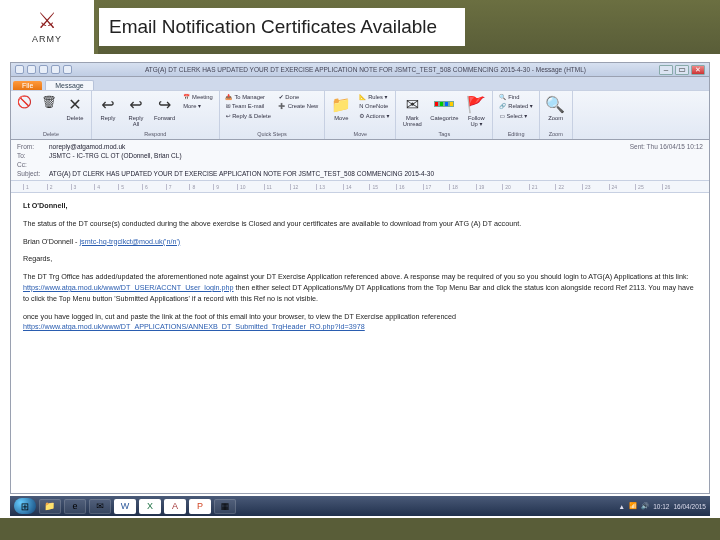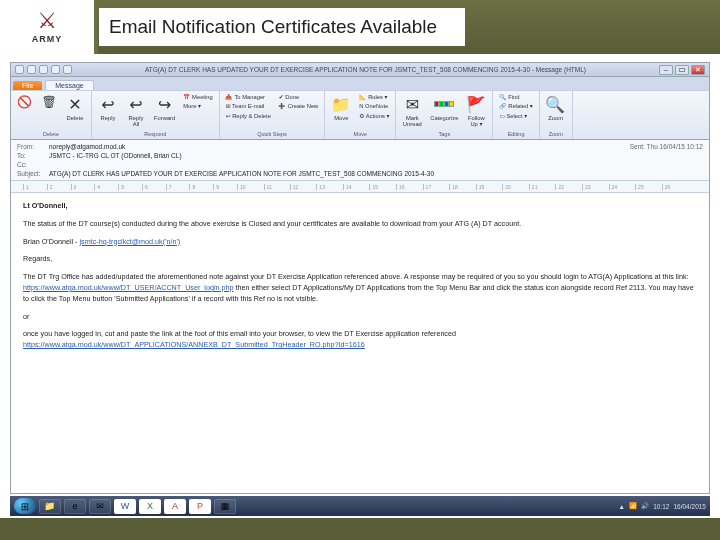--- a/index.html
+++ b/index.html
@@ -1,20 +1,20 @@
 <!DOCTYPE html>
 <html><head>
 <meta charset="utf-8">
 <style>
 *{box-sizing:border-box;margin:0;padding:0;font-family:"Segoe UI",Tahoma,sans-serif}
 body{width:720px;height:540px;background:#fff;overflow:hidden}
 .slide-header{height:54px;background:#fff;display:flex;align-items:center;border-bottom:1px solid #4d5838}
 .army-badge{width:98px;height:54px;background:#fff;display:flex;flex-direction:column;align-items:center;justify-content:center;border-right:4px solid #6b6f41}
 .badge-icon{font-size:22px;color:#8b1a1a;line-height:1}
-.badge-text{font-size:9px;font-weight:bold;letter-spacing:1px;color:#333;margin-top:2px}
+.badge-text{font-size:9px;font-weight:normal;letter-spacing:1px;color:#333;margin-top:2px}
 .header-bar{flex:1;height:54px;background:linear-gradient(#6b6f41,#595d38);display:flex;align-items:center}
 .header-title-box{background:#fff;height:38px;margin-left:1px;padding:4px 28px 4px 10px;display:flex;align-items:center}
 .header-title{font-size:19px;color:#222}
 .outlook{width:700px;margin:8px 10px 0 10px;border:1px solid #9aa1b1;font-size:8px;color:#333;background:#e6ecf6}
 .ol-titlebar{height:14px;background:linear-gradient(#d6e0f0,#c0cde4);display:flex;align-items:center;padding:0 4px;border-bottom:1px solid #9aa1b1}
 .ol-qat{display:flex;gap:3px}
 .qat-btn{width:9px;height:9px;background:#e8eef8;border:1px solid #8ea0c2;border-radius:2px}
 .ol-wintitle{flex:1;text-align:center;font-size:6.5px;color:#445}
 .win-btns{display:flex;gap:2px}
 .win-btn{width:14px;height:10px;background:#dbe4f2;border:1px solid #8aa;border-radius:1px;display:flex;align-items:center;justify-content:center}
@@ -272,22 +272,21 @@
       <span>25</span>
       <span>26</span>
   </div>
 
   <div class="msg-body">
     <p><b>Lt O'Donnell,</b></p>
     <p>The status of the DT course(s) conducted during the above exercise is Closed and your certificates are available to download from your ATG (A) DT account.</p>
     <p><span>Brian O'Donnell - </span><a>jsmtc-hq-trgclkct@mod.uk('n/n')</a></p>
     <p>Regards,</p>
     <p><span>The DT Trg Office has added/updated the aforementioned note against your DT Exercise Application referenced above. A response may be required of you so you should login to ATG(A) Applications at this link: </span><a>https://www.atga.mod.uk/www/DT_USER/ACCNT_User_login.php</a><span> then either select DT Applications/My DT Applications from the Top Menu Bar and click the status icon alongside record Ref 2113. You may have to click the Top Menu button 'Submitted Applications' if a record with this Ref no is not visible.</span></p>
-    <p>or</p>
-    <p><span>once you have logged in, cut and paste the link at the foot of this email into your browser, to view the DT Exercise application referenced </span><a>https://www.atga.mod.uk/www/DT_APPLICATIONS/ANNEXB_DT_Submitted_TrgHeader_RO.php?Id=1616</a></p>
+    <p><span>once you have logged in, cut and paste the link at the foot of this email into your browser, to view the DT Exercise application referenced </span><a>https://www.atga.mod.uk/www/DT_APPLICATIONS/ANNEXB_DT_Submitted_TrgHeader_RO.php?Id=3978</a></p>
   </div>
 </div>
 
 <div class="taskbar">
   <span class="tb-start">⊞</span>
   <span class="tb-app">📁</span>
   <span class="tb-app">e</span>
   <span class="tb-app">✉</span>
   <span class="tb-app" style="color:#2b579a;background:#fff">W</span>
   <span class="tb-app" style="color:#217346;background:#fff">X</span>

